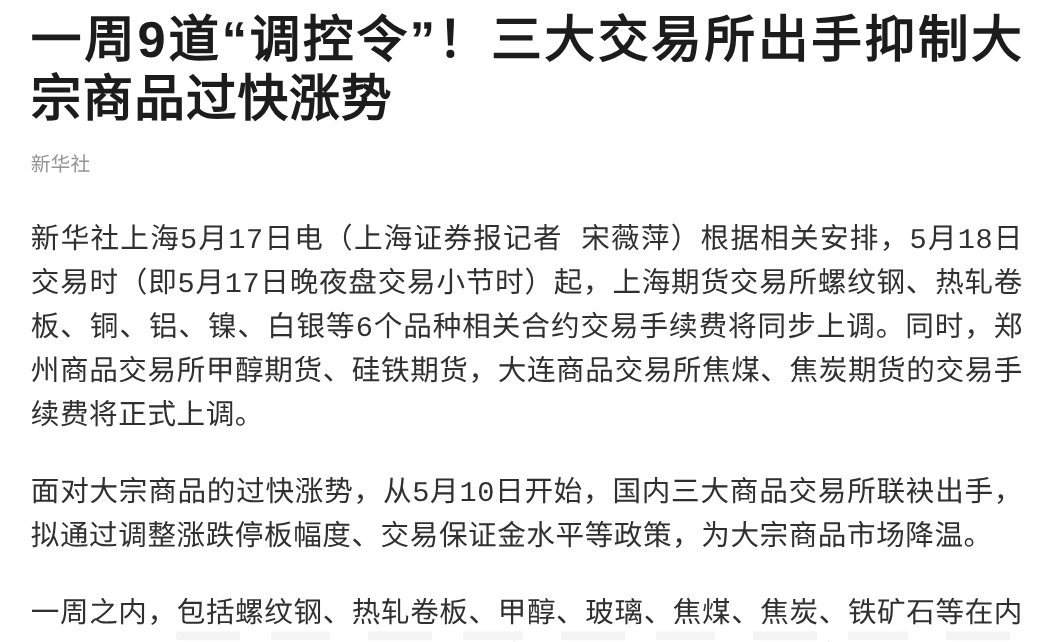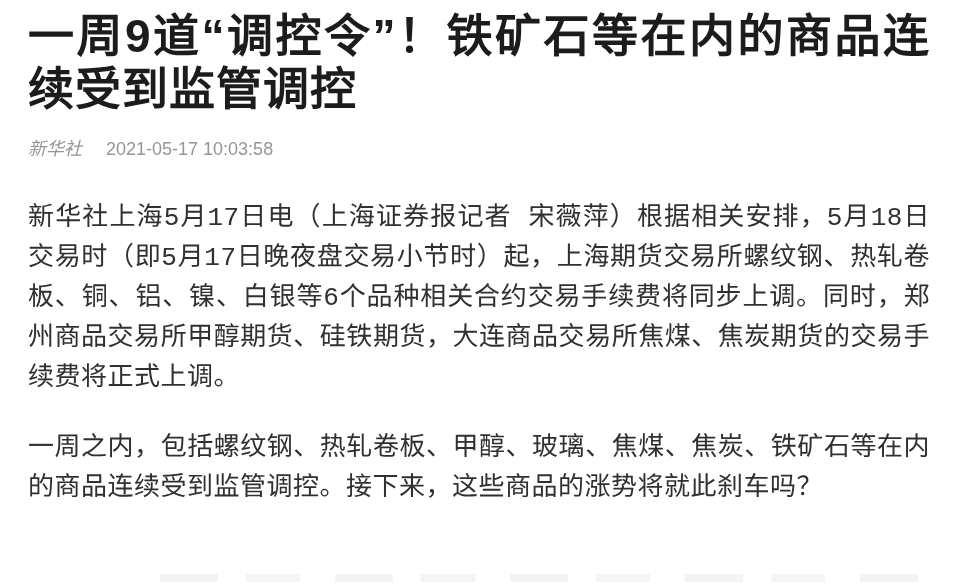--- a/index.html
+++ b/index.html
@@ -28,22 +28,21 @@
   }
   .byline {
     margin-top: 22px;
     font-size: 18px;
     line-height: 22px;
     color: #959595;
     display: flex;
     align-items: baseline;
   }
   .byline .source {
-    margin-right: 24px;
-    font-style: italic;
+    margin-right: 13px;
   }
   .article-body p {
     margin: 30px 0 0 0;
     font-size: 26px;
     line-height: 40px;
     color: #303030;
     text-align: justify;
     letter-spacing: 0.5px;
     font-family: Liberation Mono, monospace;
   }
@@ -65,27 +64,27 @@
       transparent 140px, transparent 175px
     );
     border-radius: 2px;
   }
 </style>
 </head>
 <body>
 
 <div class="page">
 
-  <h1 class="article-title">一周9道“调控令”！铁矿石等在内的商品连续受到监管调控</h1>
+  <h1 class="article-title">一周9道“调控令”！三大交易所出手抑制大宗商品过快涨势</h1>
 
   <div class="byline">
     <span class="source">新华社</span>
-    <span class="timestamp">2021-05-17 10:03:58</span>
   </div>
 
   <div class="article-body">
     <p>新华社上海5月17日电（上海证券报记者 宋薇萍）根据相关安排，5月18日交易时（即5月17日晚夜盘交易小节时）起，上海期货交易所螺纹钢、热轧卷板、铜、铝、镍、白银等6个品种相关合约交易手续费将同步上调。同时，郑州商品交易所甲醇期货、硅铁期货，大连商品交易所焦煤、焦炭期货的交易手续费将正式上调。</p>
+    <p>面对大宗商品的过快涨势，从5月10日开始，国内三大商品交易所联袂出手，拟通过调整涨跌停板幅度、交易保证金水平等政策，为大宗商品市场降温。</p>
     <p>一周之内，包括螺纹钢、热轧卷板、甲醇、玻璃、焦煤、焦炭、铁矿石等在内的商品连续受到监管调控。接下来，这些商品的涨势将就此刹车吗？</p>
   </div>
 
   <div class="clipped-next-line"></div>
 
 </div>
 
 </body></html>

